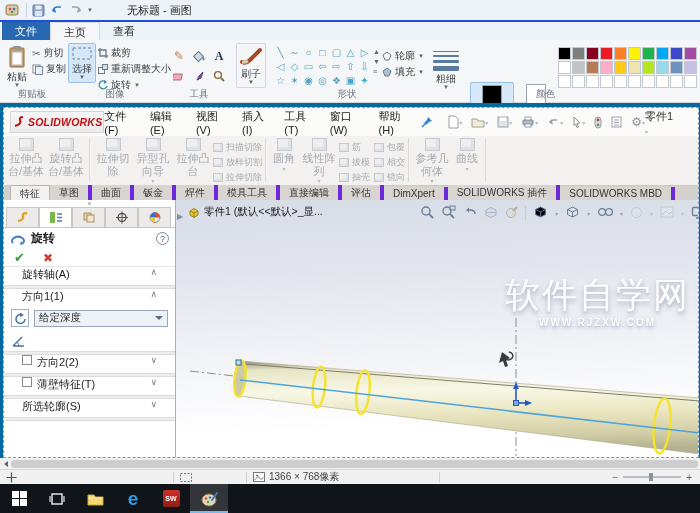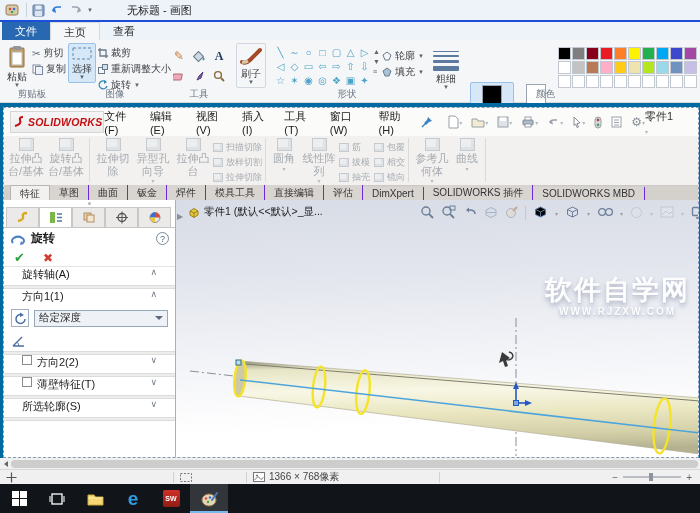--- a/index.html
+++ b/index.html
@@ -56,21 +56,21 @@
   .csep { width:1px; height:44px; background:#dcdad7; margin:2px 1px; }
   .cbig { width:40px; display:flex; flex-direction:column; align-items:center; }
   .cbig .clabel { font-size:11px; color:#a6abb0; text-align:center; line-height:1.15; margin-top:1px; }
   .cstack { display:flex; flex-direction:column; gap:2px; padding-top:3px; }
   .crow { display:flex; align-items:center; gap:3px; font-size:9px; color:#a6abb0; white-space:nowrap; }
   .cube { width:15px; height:13px; border:1px solid #c6cace; background:#eceef0; box-shadow:inset -3px -3px 0 #dfe2e5; }
   .cube.sm { width:10px; height:9px; box-shadow:inset -2px -2px 0 #dfe2e5; }
   .cdn { font-size:6px; color:#b5bac0; }
 
   .sw-tabs { position:absolute; left:0; top:78px; width:100%; height:14px; background:#d4d1cd; display:flex; align-items:center; padding-left:6px; }
-  .swtab { font-size:10px; color:#333; padding:1px 9px; border-right:1px solid #6d28d9; background:#d8d5d1; display:flex; align-items:center; }
+  .swtab { font-size:10px; color:#333; padding:1px 9px; border-right:4px solid #6d28d9; background:#d8d5d1; display:flex; align-items:center; }
   .swtab.active { background:#f2f1f0; border:1px solid #b9b6b2; border-bottom:none; }
 
   .sw-main { position:absolute; left:0; top:92px; width:100%; bottom:0; display:flex; }
 
   
   .pm { width:172px; background:#fff; border-right:1px solid #b0aeab; position:relative; }
   .pm-grip { height:7px; display:flex; align-items:center; justify-content:center; }
   .pm-grip i { width:3px; height:3px; border-radius:50%; background:#b7b7b7; }
   .pm-tabs { height:21px; display:flex; border-bottom:1px solid #c9c7c5; padding-left:2px; }
   .pmtab { width:33px; display:flex; align-items:center; justify-content:center; background:#eceae8; border:1px solid #c9c7c5; border-bottom:none; }
@@ -97,21 +97,21 @@
   .iconbox { width:18px; height:18px; border:1px solid #9fb0c2; background:#fff; display:flex; align-items:center; justify-content:center; }
 
   
   .gfx { position:relative; flex:1; background:linear-gradient(178deg,#d8dce6 0%,#e2e5ed 28%,#f2f3f7 58%,#ffffff 86%); overflow:hidden; }
   .flyout { position:absolute; left:1px; top:12px; color:#8a8f96; font-size:8px; }
   .tree-item { position:absolute; left:12px; top:5px; display:flex; align-items:center; gap:4px; font-size:10.5px; color:#222; }
   .hud { position:absolute; left:244px; top:5px; display:flex; align-items:center; gap:7px; }
   .hud .hsep { width:1px; height:14px; background:#c3c9d2; }
   .hud .hdn { font-size:6px; color:#9aa3ae; }
   .wm { position:absolute; right:8px; top:72px; text-align:center; }
-  .wm .l1 { font-size:27px; font-weight:bold; letter-spacing:2px; color:#fdfdfe; text-shadow:0 1px 0 #c9cdd8, 0 3px 5px #a8aec0; }
+  .wm .l1 { font-size:35px; font-weight:normal; letter-spacing:2px; color:#fdfdfe; text-shadow:0 1px 0 #c9cdd8, 0 3px 5px #a8aec0; }
   .wm .l2 { font-size:10px; font-weight:bold; letter-spacing:2px; color:#fdfdfe; text-shadow:0 1px 0 #c9cdd8, 0 2px 4px #a8aec0; margin-top:-2px; }
   .modelsvg { position:absolute; left:0; top:0; }
 
   
   .pt-hscroll { position:absolute; left:0; top:458px; width:700px; height:11px; background:#f0f0f0; display:flex; align-items:center; }
   .scroll-left { width:11px; height:11px; display:flex; align-items:center; justify-content:center; }
   .scroll-left i { width:0; height:0; border-top:3px solid transparent; border-bottom:3px solid transparent; border-right:4px solid #666; }
   .scroll-thumb { flex:1; height:8px; background:#cdcdcd; border-radius:4px; margin-right:2px; }
   .pt-status { position:absolute; left:0; top:469px; width:700px; height:15px; background:#f0f0f0; border-top:1px solid #d8d8d8; display:flex; align-items:center; font-size:10px; color:#444; }
   .ssep { width:1px; height:11px; background:#d2d2d2; }

